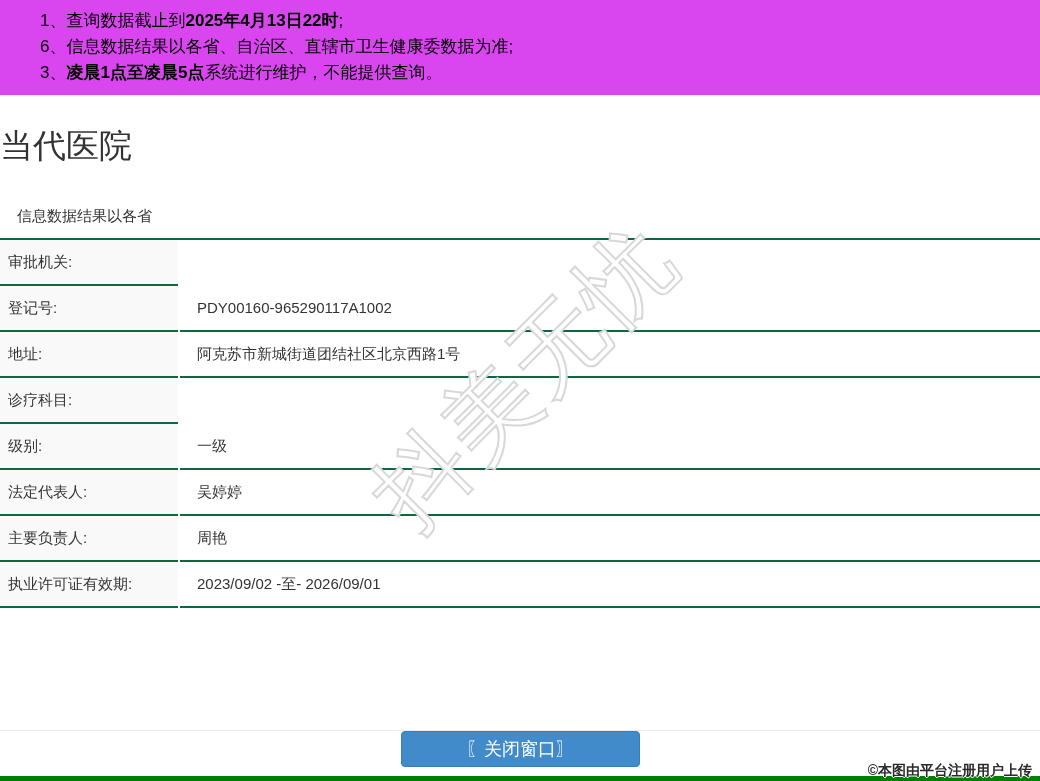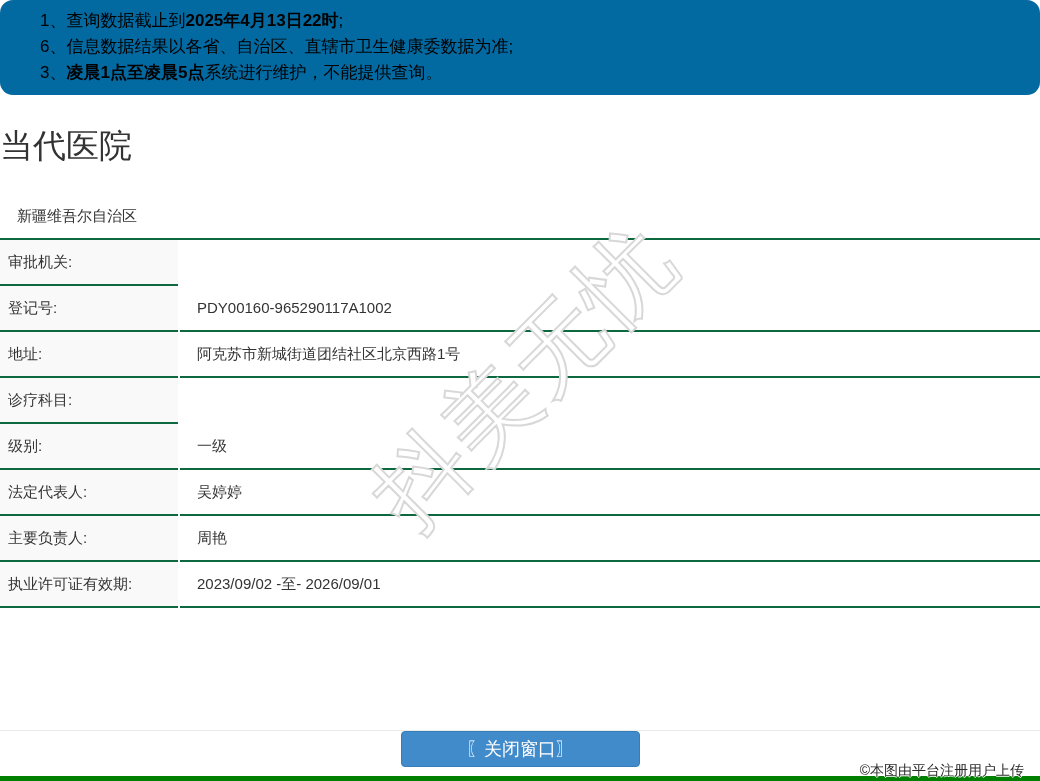--- a/index.html
+++ b/index.html
@@ -10,26 +10,25 @@
   .page {
     position: relative;
     width: 1040px;
     height: 781px;
     overflow: hidden;
     background: #ffffff;
   }
 
   
   .notice {
-    background: #0369a1;
+    background: #d946ef;
     color: #000000;
     padding: 8px 15px 9px 40px;
     font-size: 17px;
     line-height: 26px;
-    border-radius: 13px;
   }
   .notice .b { font-weight: 700; }
 
   
   .title {
     margin: 0;
     padding: 29px 0 25px 0;
     text-align: left;
     font-size: 33px;
     font-weight: 400;
@@ -97,24 +96,24 @@
     white-space: nowrap;
     font-size: 92px;
     letter-spacing: 3px;
     color: #ffffff;
     -webkit-text-stroke: 2px #d8d8d8;
     z-index: 2;
     pointer-events: none;
   }
   .wm-credit {
     position: absolute;
-    right: 16px;
+    right: 8px;
     bottom: 1px;
     font-size: 14px;
-    font-weight: 400;
+    font-weight: 700;
     color: #2b2b2b;
     text-shadow: -1px 0 0 #fff, 1px 0 0 #fff, 0 -1px 0 #fff, 0 1px 0 #fff;
     z-index: 4;
     pointer-events: none;
   }
 </style>
 </head>
 <body>
 
 <div class="page">
@@ -122,21 +121,21 @@
   <div class="notice">
     <div class="notice-line"><span>1、查询数据截止到</span><span class="b">2025年4月13日22时</span><span>;</span></div>
     <div class="notice-line"><span>6、信息数据结果以各省、自治区、直辖市卫生健康委数据为准;</span><span class="b"></span><span></span></div>
     <div class="notice-line"><span>3、</span><span class="b">凌晨1点至凌晨5点</span><span>系统进行维护，不能提供查询。</span></div>
   </div>
 
   <h1 class="title">当代医院</h1>
 
   <div class="info-table">
     <div class="row">
-      <div class="cell value">新疆维吾尔自治区</div>
+      <div class="cell value">信息数据结果以各省</div>
     </div>
     <div class="row">
       <div class="cell label">审批机关:</div>
     </div>
     <div class="row">
       <div class="cell label">登记号:</div>
       <div class="cell value">PDY00160-965290117A1002</div>
     </div>
     <div class="row">
       <div class="cell label">地址:</div>

